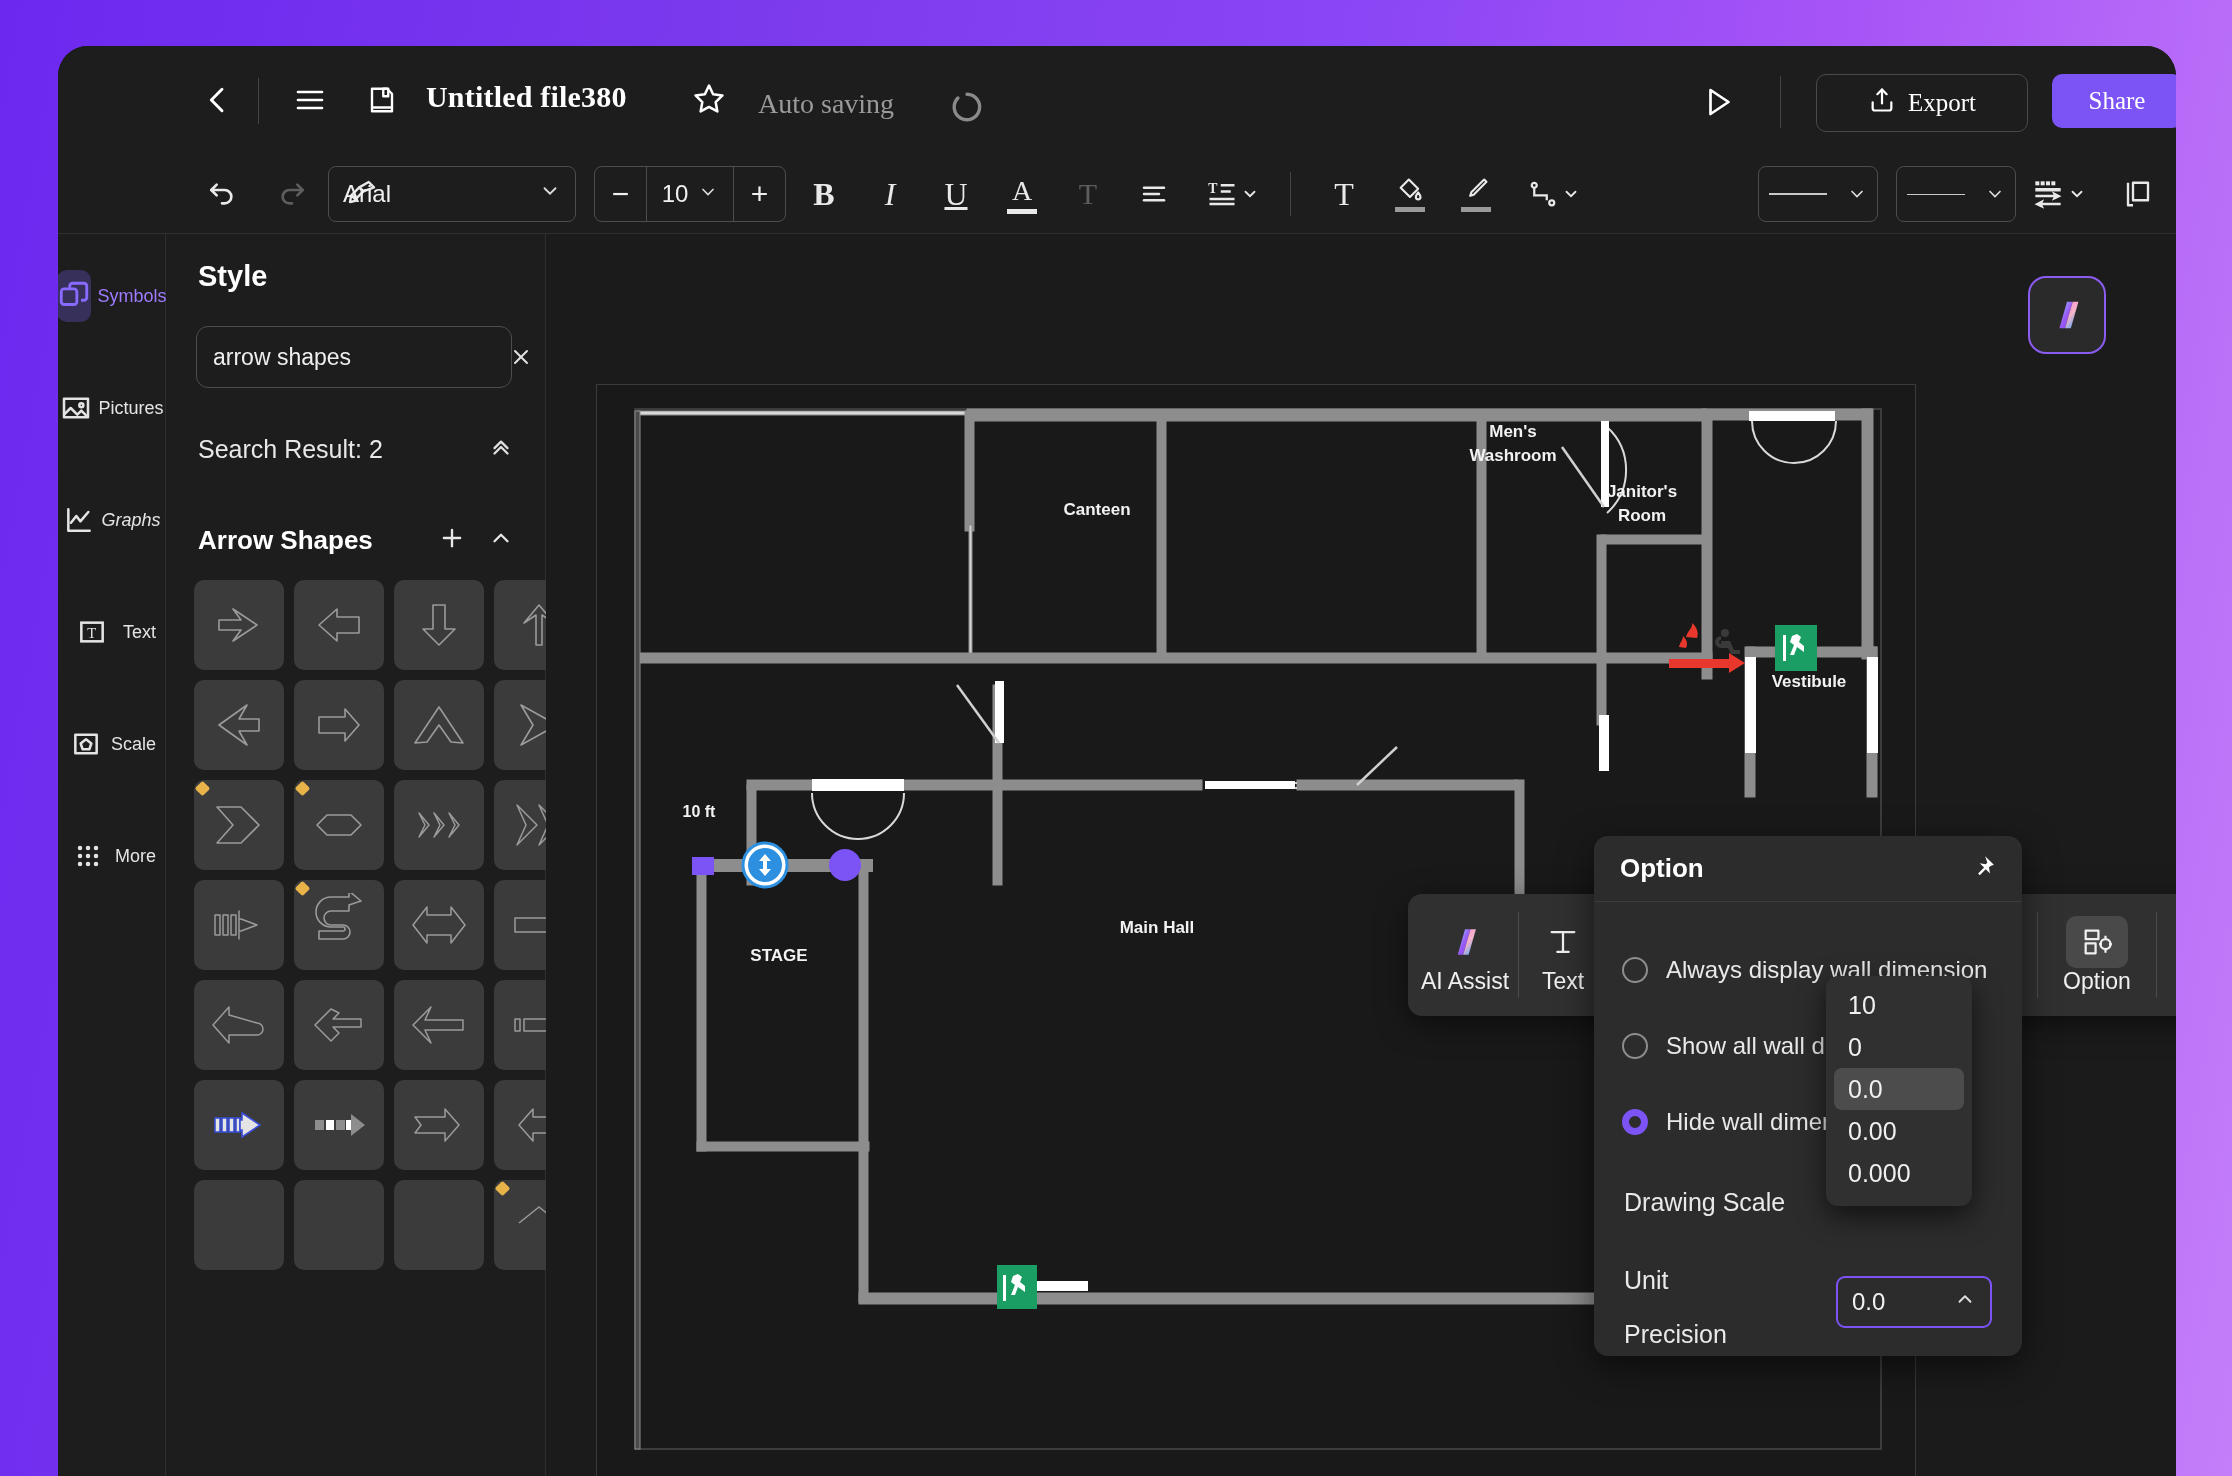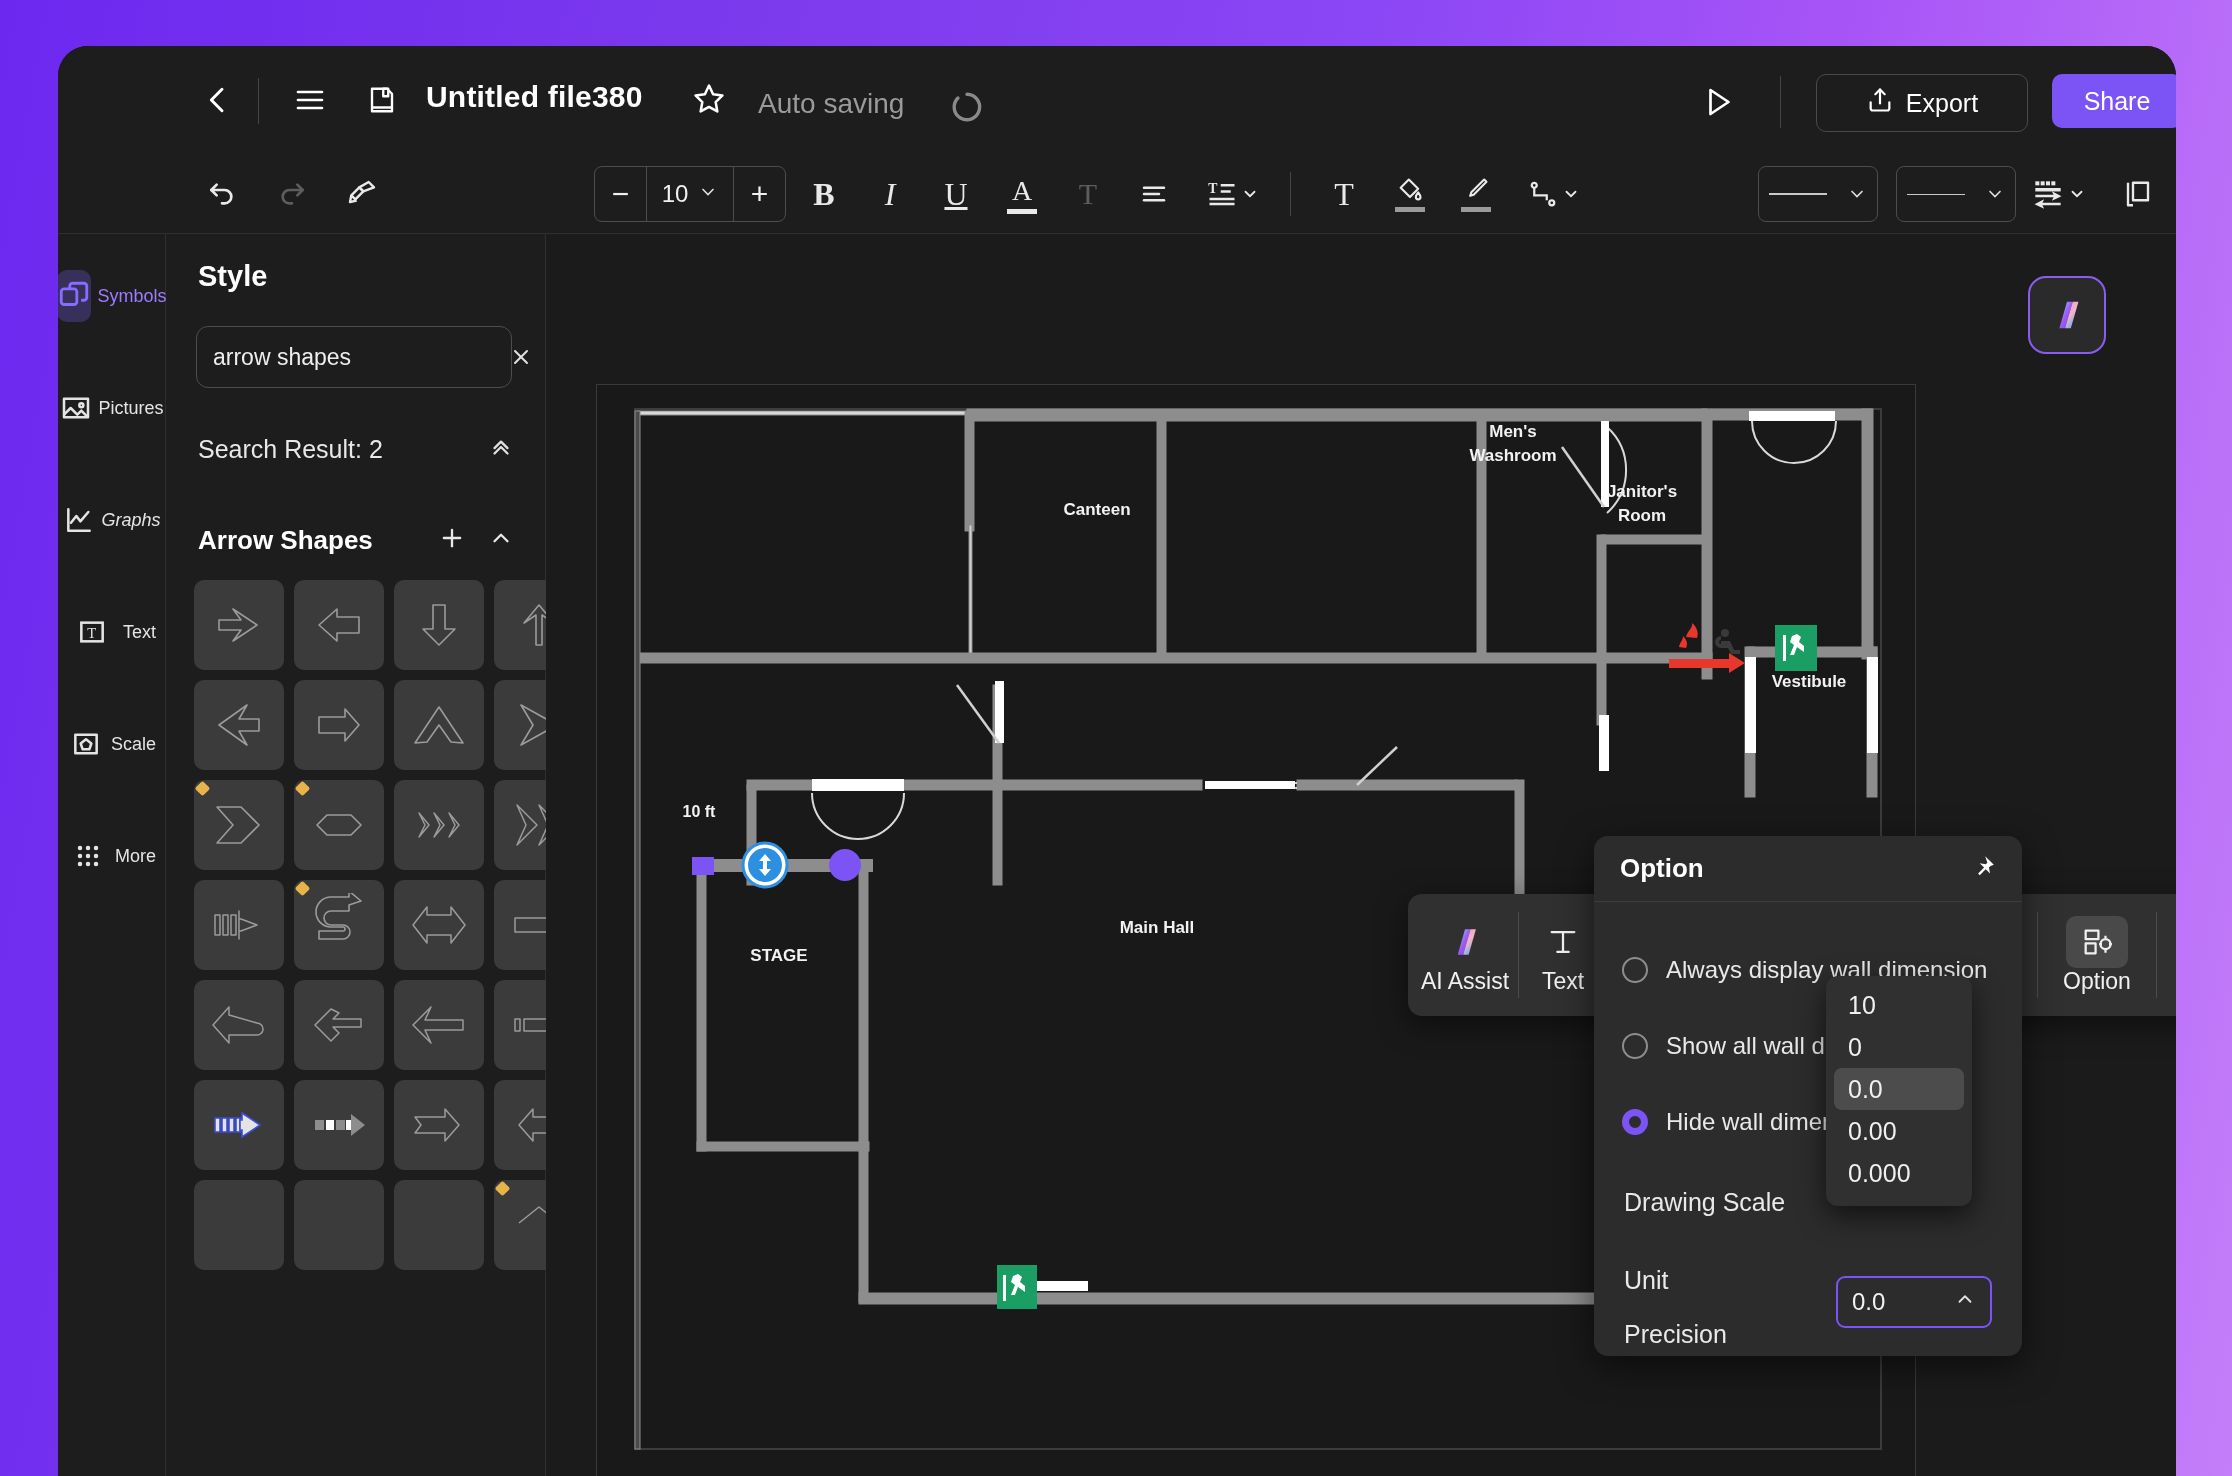--- a/index.html
+++ b/index.html
@@ -9,21 +9,21 @@
     background: linear-gradient(100deg, #6d28f0 0%, #7c3aed 30%, #8b46f5 55%, #a855f7 75%, #c47ef9 100%);
     position:relative;
   }
   
   #app-window {
     position:absolute; left:58px; top:46px; width:2118px; height:1432px;
     background:#1d1d1d; border-radius:30px 30px 0 0; overflow:hidden;
   }
 
   
-  #titlebar { position:absolute; left:0; top:0; width:100%; height:108px; background:#1d1d1d; }
+  #titlebar { position:absolute; left:0; top:0; width:100%; height:108px; background:#1d1d1d;font-family:Liberation Serif, serif; }
   .tb-icon { position:absolute; display:flex; align-items:center; justify-content:center; color:#e8e8e8; cursor:pointer; }
   #back-btn { left:138px; top:32px; width:44px; height:44px; }
   .vdiv { position:absolute; width:1px; background:#454545; }
   #menu-btn { left:230px; top:32px; width:44px; height:44px; }
   #save-btn { left:302px; top:32px; width:44px; height:44px; }
   #file-title { position:absolute; left:368px; top:34px; font-size:30px; font-weight:bold; color:#fff; letter-spacing:.2px; white-space:nowrap;}
   #star-btn { left:630px; top:32px; width:42px; height:42px; }
   #autosave-text { position:absolute; left:700px; top:42px; font-size:28px; color:#9a9a9a; white-space:nowrap; }
   #spinner { position:absolute; left:892px; top:44px; width:34px; height:34px; }
   #spinner svg { animation:spin 1.2s linear infinite; }
@@ -192,20 +192,26 @@
           <polyline points="16 5 20 9 16 13"></polyline>
         </svg>
     </div>
     <div class="fb" style="left:278px; width:52px;">
       <svg width="32" height="32" viewBox="0 0 24 24" fill="none" stroke="currentColor" stroke-width="1.8" stroke-linejoin="round">
           <path d="M17 3l4 4-8 3-3-3z"></path>
           <path d="M10 7l-6 6 3 3 6-6z"></path>
           <path d="M4 13l-1 5 5-1"></path>
         </svg>
     </div>
+    <div id="font-family-select">
+      <span>Arial</span>
+      <span><svg width="22" height="22" viewBox="0 0 24 24" fill="none" stroke="#ddd" stroke-width="2" stroke-linecap="round">
+            <polyline points="6 9 12 15 18 9"></polyline>
+          </svg></span>
+    </div>
     <div id="font-size-group">
       <div id="fs-minus">−</div>
       <div id="fs-value">
         <span>10</span>
         <span><svg width="20" height="20" viewBox="0 0 24 24" fill="none" stroke="#ddd" stroke-width="2" stroke-linecap="round">
               <polyline points="6 9 12 15 18 9"></polyline>
             </svg></span>
       </div>
       <div id="fs-plus">+</div>
     </div>

